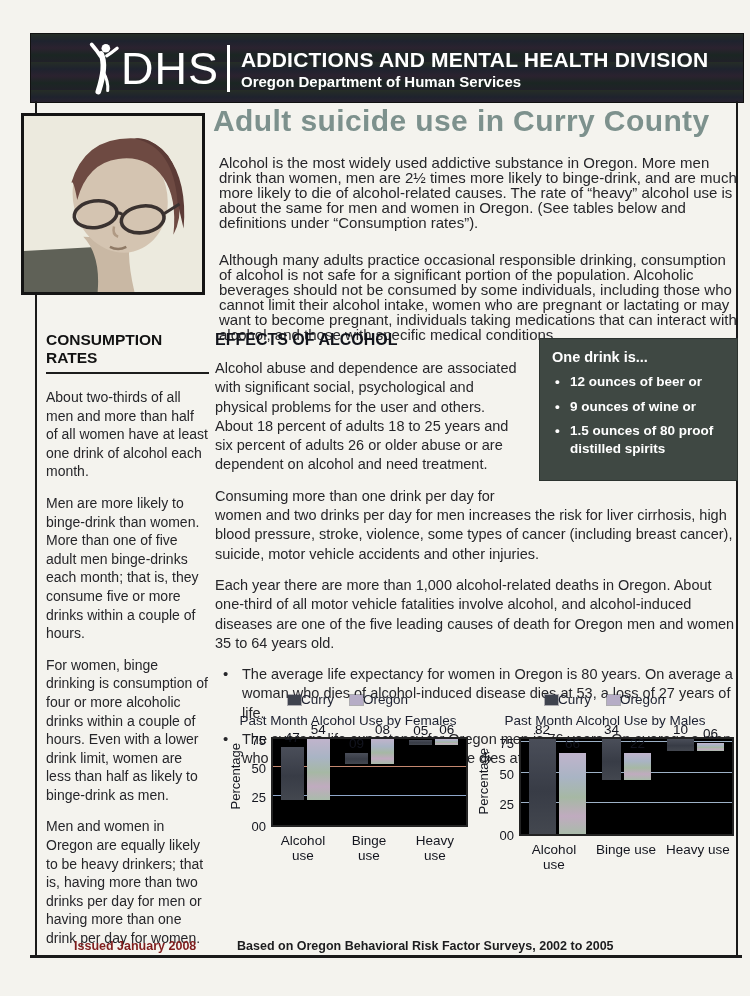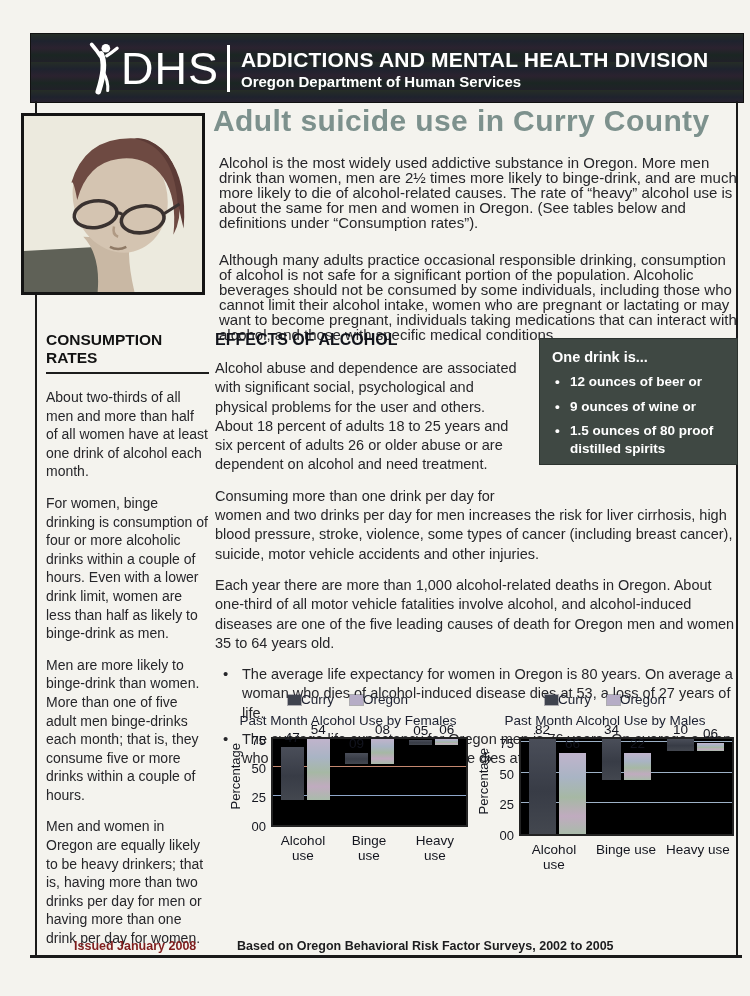--- a/index.html
+++ b/index.html
@@ -43,21 +43,21 @@
   
   .sidebar{position:absolute;left:46px;top:331px;width:163px;}
   .sidebar h2{margin:0 0 14px 0;font-size:15.5px;font-weight:700;color:#121212;
     border-bottom:2.5px solid #1c1c1c;padding-bottom:5px;}
   .sidebar p{margin:0 0 13px 0;font-size:14px;line-height:18.6px;}
 
   
   .effects{position:absolute;left:215px;top:331px;width:522px;}
   .effects h2{margin:0 0 10px 0;font-size:16px;font-weight:700;color:#13151c;}
   .effects p{margin:0 0 12px 0;font-size:14.5px;line-height:19.3px;}
-  .drink-box{float:right;width:173px;margin:8px 0 26px 14px;padding:10px 12px 0 12px;
+  .drink-box{float:right;width:173px;margin:8px 0 26px 14px;padding:10px 12px 16px 12px;
     background:#3f4843;color:#fff;box-shadow:0 0 0 1px #2c332f;}
   .drink-box .drink-title{font-size:14.5px;font-weight:700;margin-bottom:8px;}
   .drink-box ul{list-style:none;margin:0;padding:0;}
   .drink-box li{position:relative;padding-left:18px;font-size:13.5px;font-weight:700;
     line-height:17.5px;margin-bottom:7px;}
   .drink-box li::before{content:"•";position:absolute;left:3px;top:0;}
   .bullets{list-style:none;margin:2px 0 0 0;padding:0;}
   .bullets li{position:relative;padding-left:27px;font-size:14.5px;line-height:19.3px;
     margin-bottom:7px;}
   .bullets li::before{content:"•";position:absolute;left:8px;top:-1px;font-size:15px;}
@@ -135,22 +135,22 @@
     </svg>
   </figure>
 
   <h1 class="title" style="color: rgb(125, 145, 141);">Adult suicide use in Curry County</h1>
   <p class="intro intro-1">Alcohol is the most widely used addictive substance in Oregon. More men drink than women, men are 2½ times more likely to binge-drink, and are much more likely to die of alcohol-related causes. The rate of “heavy” alcohol use is about the same for men and women in Oregon. (See tables below and definitions under “Consumption rates”).</p>
   <p class="intro intro-2">Although many adults practice occasional responsible drinking, consumption of alcohol is not safe for a significant portion of the population. Alcoholic beverages should not be consumed by some individuals, including those who cannot limit their alcohol intake, women who are pregnant or lactating or may want to become pregnant, individuals taking medications that can interact with alcohol, and those with specific medical conditions.</p>
 
   <aside class="sidebar">
     <h2>CONSUMPTION RATES</h2>
     <p>About two-thirds of all men and more than half of all women have at least one drink of alcohol each month.</p>
+    <p>Men are more likely to binge-drink than women. More than one of five adult men binge-drinks each month; that is, they consume five or more drinks within a couple of hours.</p>
     <p>For women, binge drinking is consumption of four or more alcoholic drinks within a couple of hours. Even with a lower drink limit, women are less than half as likely to binge-drink as men.</p>
-    <p>Men are more likely to binge-drink than women. More than one of five adult men binge-drinks each month; that is, they consume five or more drinks within a couple of hours.</p>
     <p>Men and women in Oregon are equally likely to be heavy drinkers; that is, having more than two drinks per day for men or having more than one drink per day for women.</p>
   </aside>
 
   <section class="effects">
     <div class="drink-box" style="background: rgb(63, 72, 67);">
       <div class="drink-title">One drink is...</div>
       <ul>
         <li>12 ounces of beer or</li>
         <li>9 ounces of wine or</li>
         <li>1.5 ounces of 80 proof distilled spirits</li>

